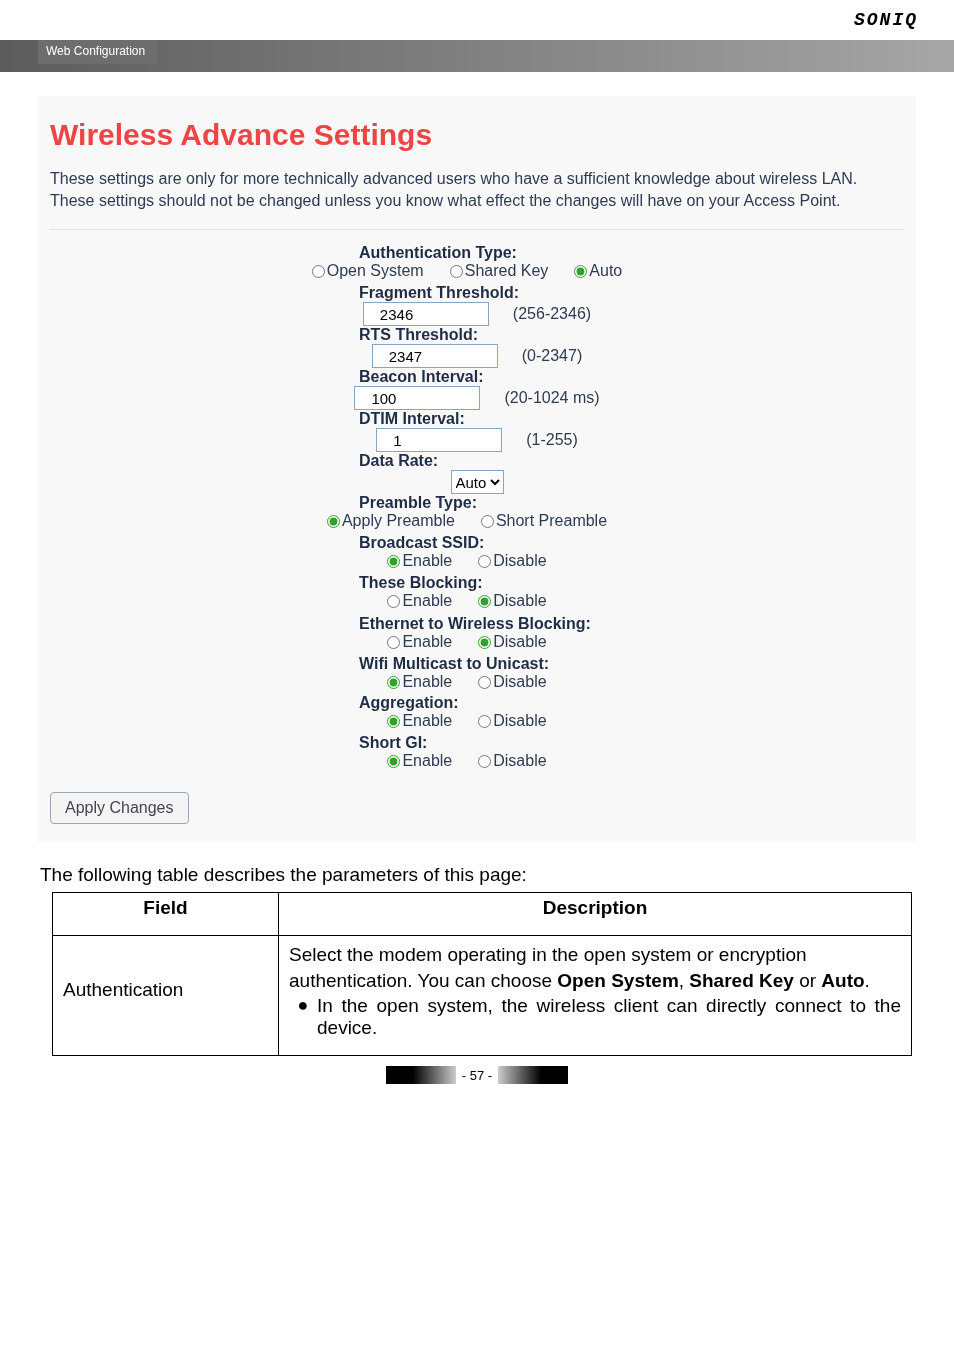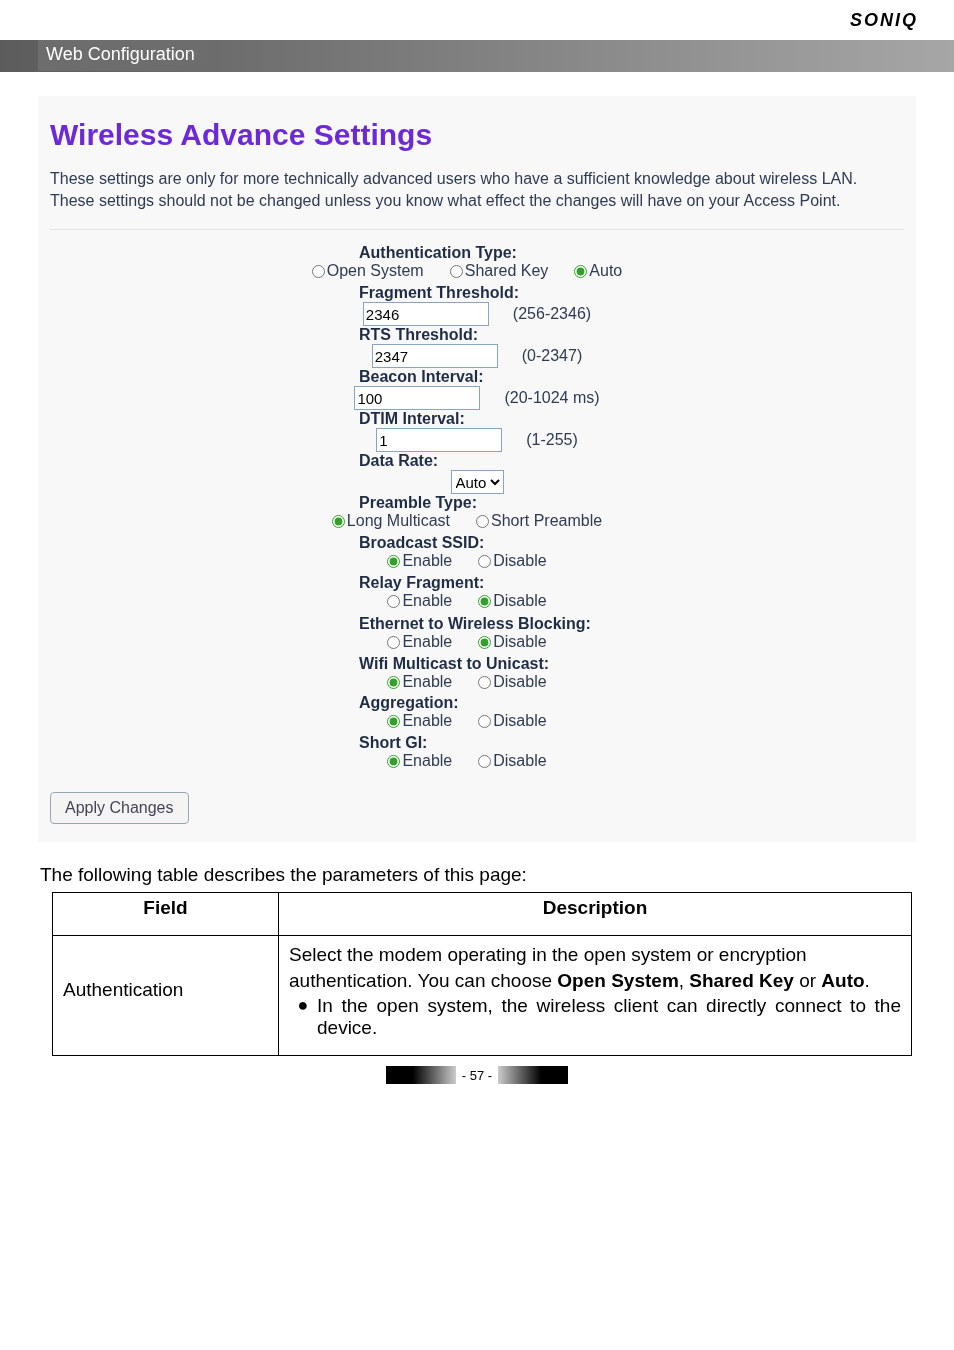--- a/index.html
+++ b/index.html
@@ -1,35 +1,35 @@
 <!DOCTYPE html>
 <html><head>
 <meta charset="utf-8">
 <style>
   * { box-sizing: border-box; margin: 0; padding: 0; }
   body { font-family: Arial, Helvetica, sans-serif; background: #fff; width: 954px; margin: 0 auto; }
 
   .brand-bar { position: relative; height: 40px; }
-  .brand { position: absolute; right: 36px; top: 10px; font-weight: bold; font-style: italic; letter-spacing: 2px; font-size: 18px; color: #000; font-family: Liberation Sans, sans-serif; }
+  .brand { position: absolute; right: 36px; top: 10px; font-weight: bold; font-style: italic; letter-spacing: 2px; font-size: 18px; color: #000; font-family: Liberation Mono, monospace; }
 
   .tab-bar { background: linear-gradient(to right, #5c5c5c 0%, #6e6e6e 25%, #a6a6a6 100%); height: 32px; }
-  .tab-label { display: inline-block; background: #6d6d6d; color: #fff; font-size: 18px; padding: 4px 12px 6px 8px; margin-left: 38px; }
+  .tab-label { display: inline-block; background: #6d6d6d; color: #fff; font-size: 12px; padding: 4px 12px 6px 8px; margin-left: 38px; }
 
   .page-wrap { padding: 24px 38px 0 38px; }
 
   .settings-panel { background: #f8f8f8; padding: 18px 12px 18px 12px; }
-  .settings-title { color: #6d28d9; font-size: 30px; font-weight: bold; margin: 4px 0 16px 0; }
+  .settings-title { color: #ef4444; font-size: 30px; font-weight: bold; margin: 4px 0 16px 0; }
   .settings-desc { color: #2e3b53; font-size: 16px; line-height: 1.35; }
   .sep { border: none; border-top: 1px solid #e3e3e3; margin: 18px 0 14px 0; }
 
   .frm { margin-top: 4px; }
   .row { display: flex; align-items: center; min-height: 40px; flex-direction: column; }
   .row .lbl { width: 236px; color: #1f2c45; font-weight: bold; font-size: 16px; }
   .row .controls { display: flex; align-items: center; gap: 6px; font-size: 16px; color: #2e3b53; }
-  .txt { width: 126px; height: 24px; font-size: 15px; padding: 1px 2px; border: 1px solid #8aa4c0; background: #fff; }
+  .txt { width: 126px; height: 24px; font-size: 15px; padding: 1px 16px; border: 1px solid #8aa4c0; background: #fff; }
   .range { margin-left: 18px; color: #2e3b53; }
   .sel { height: 24px; font-size: 15px; border: 1px solid #8aa4c0; background: #fff; }
   .radio { accent-color: #33a02c; margin-right: 2px; }
   .opt { margin-right: 20px; display: inline-flex; align-items: center; }
 
   .btn-apply { margin-top: 18px; background: #f4f4f4; border: 1px solid #97a6b5; border-radius: 4px; padding: 6px 14px; font-size: 16px; color: #445; cursor: pointer; }
 
   .below-text { margin: 22px 0 6px 2px; font-size: 19px; }
 
   table.desc-table { border-collapse: collapse; width: 860px; margin-left: 14px; }
@@ -123,21 +123,21 @@
             <option>Auto</option>
           </select>
         </div>
       </div>
 
       <div class="row">
         <div class="lbl">Preamble Type:</div>
         <div class="controls">
           <label class="opt">
             <input type="radio" class="radio" name="pre" checked="" style="">
-            <span>Long Multicast</span>
+            <span>Apply Preamble</span>
           </label>
           <label class="opt">
             <input type="radio" class="radio" name="pre" style="">
             <span>Short Preamble</span>
           </label>
         </div>
       </div>
 
       <div class="row">
         <div class="lbl">Broadcast SSID:</div>
@@ -147,21 +147,21 @@
             <span>Enable</span>
           </label>
           <label class="opt">
             <input type="radio" class="radio" name="bssid" style="">
             <span>Disable</span>
           </label>
         </div>
       </div>
 
       <div class="row">
-        <div class="lbl">Relay Fragment:</div>
+        <div class="lbl">These Blocking:</div>
         <div class="controls">
           <label class="opt">
             <input type="radio" class="radio" name="relay" style="">
             <span>Enable</span>
           </label>
           <label class="opt">
             <input type="radio" class="radio" name="relay" checked="" style="">
             <span>Disable</span>
           </label>
         </div>

